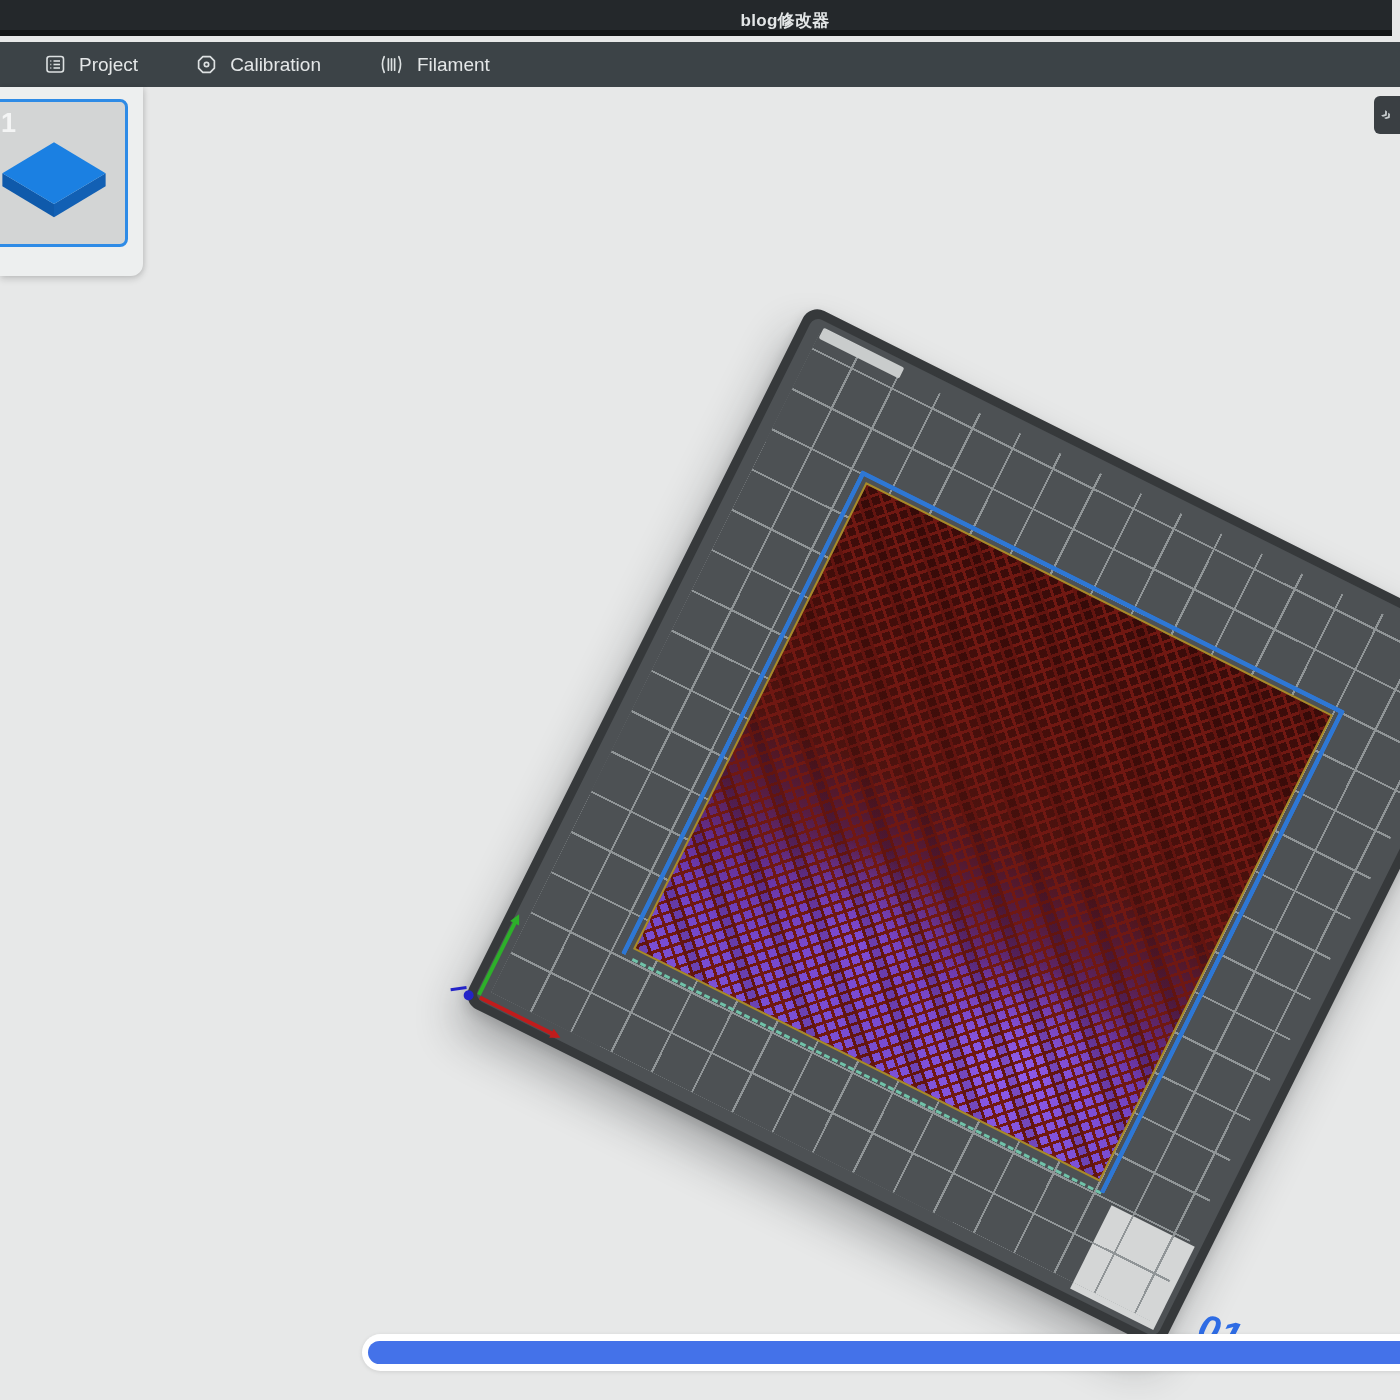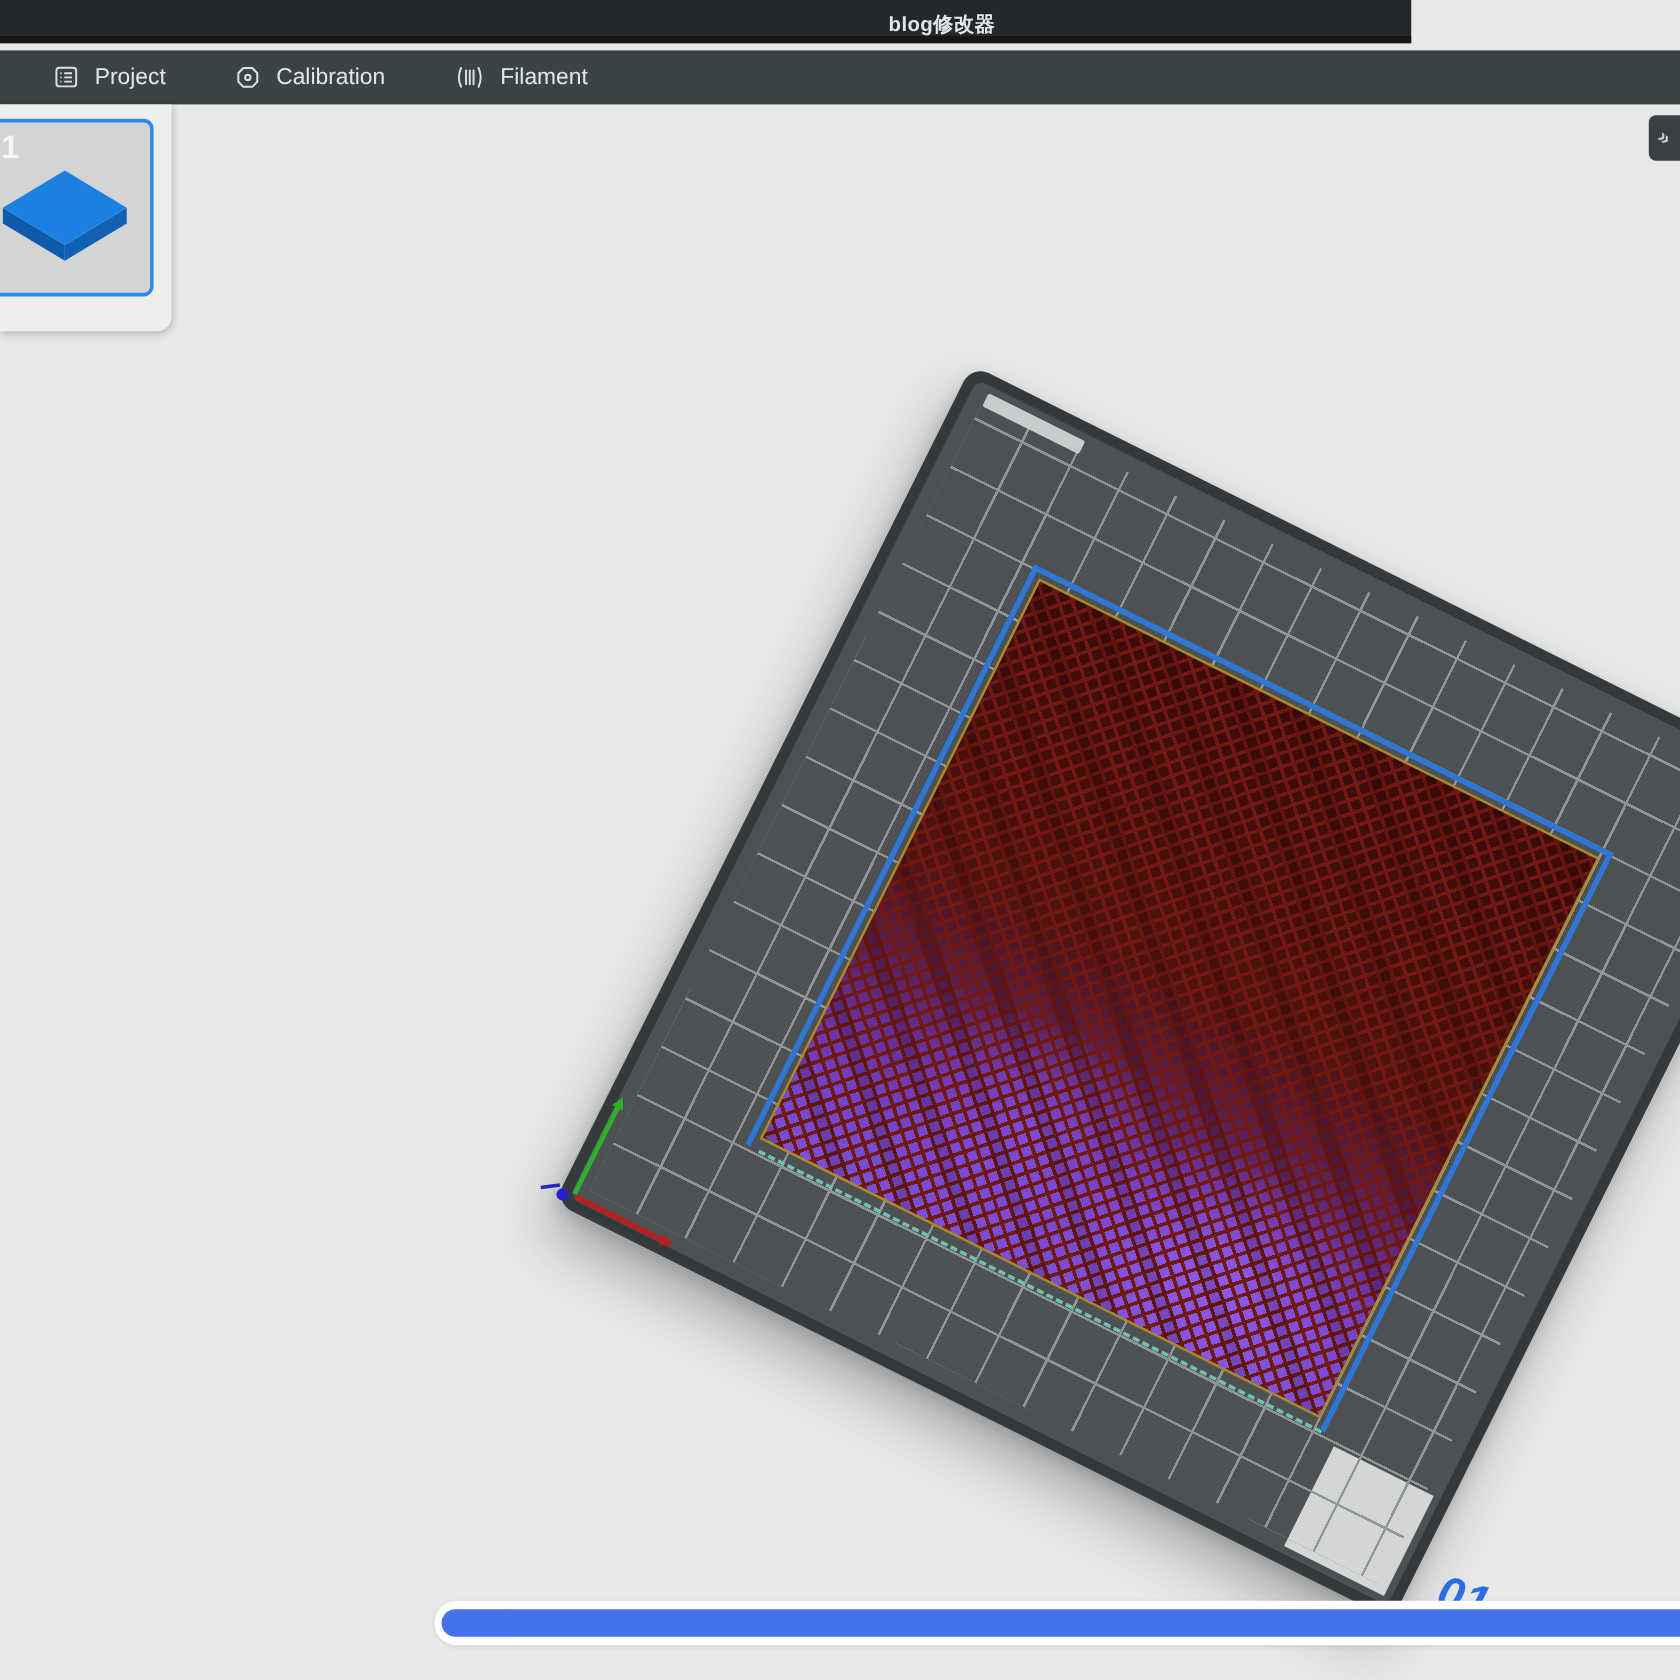--- a/index.html
+++ b/index.html
@@ -5,21 +5,21 @@
   * { box-sizing: border-box; margin: 0; padding: 0; }
   html, body {
     width: 1400px; height: 1400px;
     overflow: hidden;
     background: #e7e8e8;
     font-family: "Liberation Sans", sans-serif;
   }
 
   
   .titlebar {
-    position: absolute; left: 0; top: 0; width: 1176px; height: 36px;
+    position: absolute; left: 0; top: 0; width: 1392px; height: 36px;
     background: #24282b;
     border-bottom: 6px solid #141617;
   }
   .titlebar .title {
     position: absolute; left: 785px; top: 9px;
     transform: translateX(-50%);
     color: #e3e6e7; font-size: 17px; font-weight: bold; letter-spacing: .3px;
     white-space: nowrap;
   }
 

